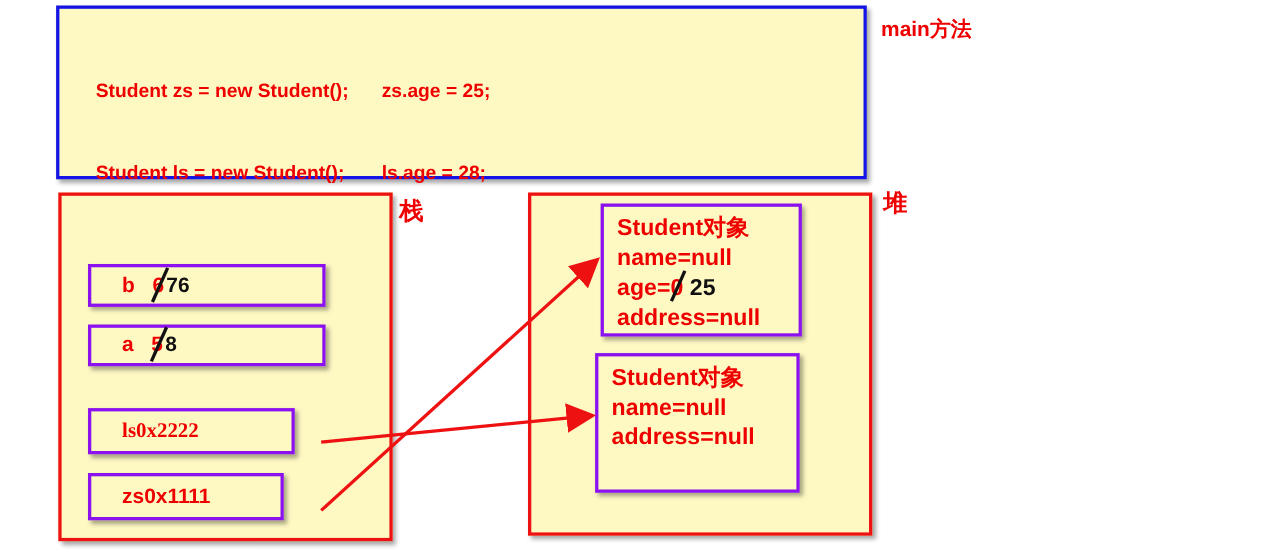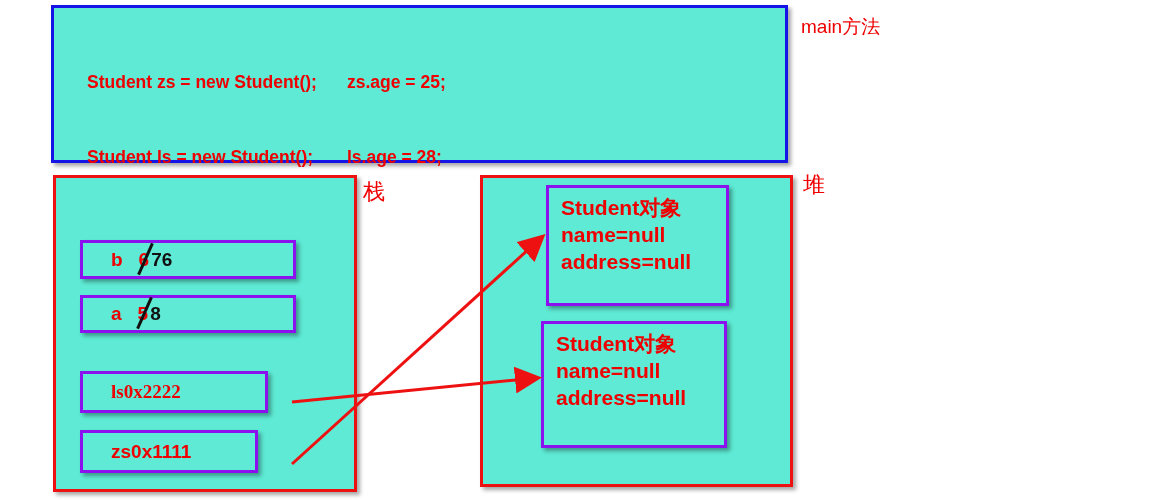--- a/index.html
+++ b/index.html
@@ -18,21 +18,21 @@
   #canvas {
     position: absolute;
     left: 0; top: 0;
     width: 1168px;
     height: 501px;
   }
 
   
   .box {
     position: absolute;
-    background: #5eead4;
+    background: #fef9c3;
     box-sizing: border-box;
     box-shadow: 3px 3px 4px rgba(0,0,0,0.35);
   }
   .box-blue   { border: 3px solid #1414e6; }
   .box-red    { border: 3px solid #ee1111; }
   .box-purple { border: 3px solid #8b11ef; }
 
   
   #code-block {
     left: 51px;  top: 5px;
@@ -50,21 +50,21 @@
   .code-row { display: block; height: 25px; }
   .code-left  { display: inline-block; width: 260px; vertical-align: top; }
   .code-right { display: inline-block; vertical-align: top; }
   .code-gap { height: 18px; display: block; }
   .code-left-narrow { display: inline-block; width: 110px; vertical-align: top; }
 
   
   .region-label {
     position: absolute;
     color: #ee0000;
-    font-weight: normal;
+    font-weight: bold;
     font-size: 19px;
     white-space: nowrap;
     text-align: right;
   }
   #label-main  { left: 801px; top: 14px; }
   #label-stack { left: 363px; top: 177px; font-size: 22px; }
   #label-heap  { left: 803px; top: 170px; font-size: 22px; }
 
   
   #stack-box {
@@ -174,20 +174,21 @@
     <span class="var-name">zs</span>
     <span class="ref-val">0x1111</span>
   </div>
 
   <div id="heap-box" class="box box-red"></div>
   <div id="label-heap" class="region-label">堆</div>
 
   <div id="obj-1" class="box box-purple obj-box">
     <div class="obj-line">Student对象</div>
     <div class="obj-line">name=null</div>
+    <div class="obj-line"><span>age=</span><span class="struck">0</span><span class="new-val">25</span></div>
     <div class="obj-line">address=null</div>
   </div>
 
   <div id="obj-2" class="box box-purple obj-box">
     <div class="obj-line">Student对象</div>
     <div class="obj-line">name=null</div>
     <div class="obj-line">address=null</div>
   </div>
 
   <svg id="arrows">

